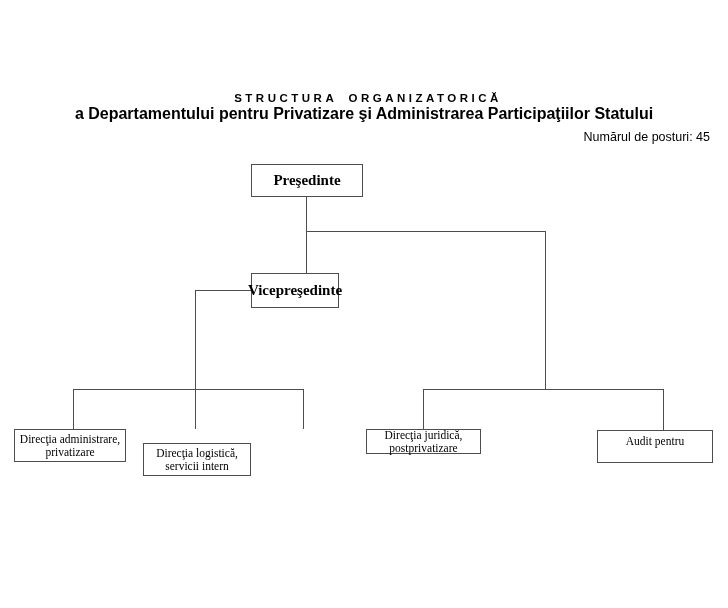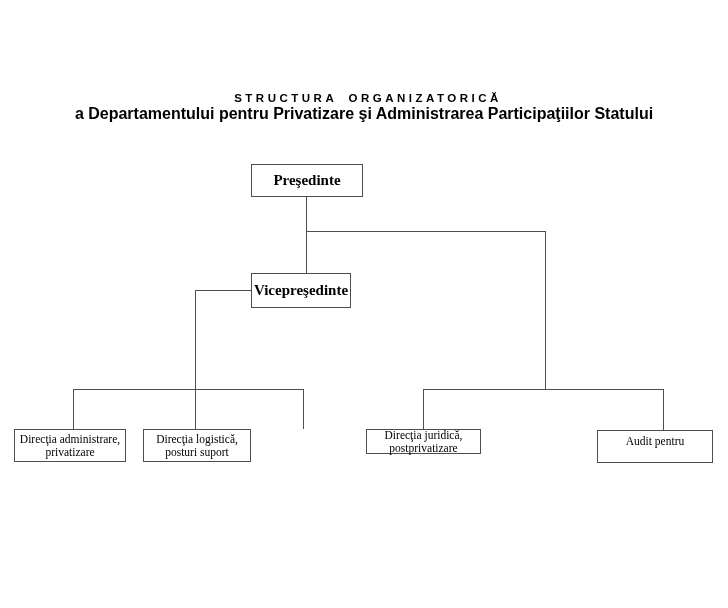--- a/index.html
+++ b/index.html
@@ -57,52 +57,53 @@
   .line.h{height:1px;}
   .line.v{width:1px;}
 </style>
 </head>
 <body>
 
 <div class="canvas">
 
   <div class="title">STRUCTURA ORGANIZATORICĂ</div>
   <div class="subtitle">a Departamentului pentru Privatizare şi Administrarea Participaţiilor Statului</div>
+  <div class="staff-note">Numărul de posturi: 45</div>
 
   <div class="line v" style="left:306px;top:197px;height:76px;"></div>
   <div class="line h" style="left:306px;top:231px;width:240px;"></div>
   <div class="line v" style="left:545px;top:231px;height:158px;"></div>
   <div class="line h" style="left:195px;top:290px;width:56px;"></div>
   <div class="line v" style="left:195px;top:290px;height:139px;"></div>
   <div class="line h" style="left:73px;top:389px;width:231px;"></div>
   <div class="line v" style="left:73px;top:389px;height:40px;"></div>
   <div class="line v" style="left:303px;top:389px;height:40px;"></div>
   <div class="line h" style="left:423px;top:389px;width:241px;"></div>
   <div class="line v" style="left:423px;top:389px;height:40px;"></div>
   <div class="line v" style="left:663px;top:389px;height:41px;"></div>
 
   <div class="node exec" style="left:251px;top:164px;width:112px;height:33px;">
     <span>Preşedinte</span>
   </div>
 
-  <div class="node exec" style="left:251px;top:273px;width:100px;height:35px;">
+  <div class="node exec" style="left:251px;top:273px;width:88px;height:35px;">
     <span>Vicepreşedinte</span>
   </div>
 
   <div class="node" style="left:14px;top:429px;width:112px;height:33px;">
     <span>
       <span>Direcţia administrare,</span><br>
       <span>privatizare</span>
     </span>
   </div>
 
-  <div class="node" style="left:143px;top:429px;width:108px;height:33px;">
+  <div class="node" style="left:143px;top:443px;width:108px;height:33px;">
     <span>
       <span>Direcţia logistică,</span><br>
-      <span>posturi suport</span>
+      <span>servicii intern</span>
     </span>
   </div>
 
 
   <div class="node" style="left:366px;top:429px;width:115px;height:25px;">
     <span>
       <span>Direcţia juridică,</span><br>
       <span>postprivatizare</span>
     </span>
   </div>

